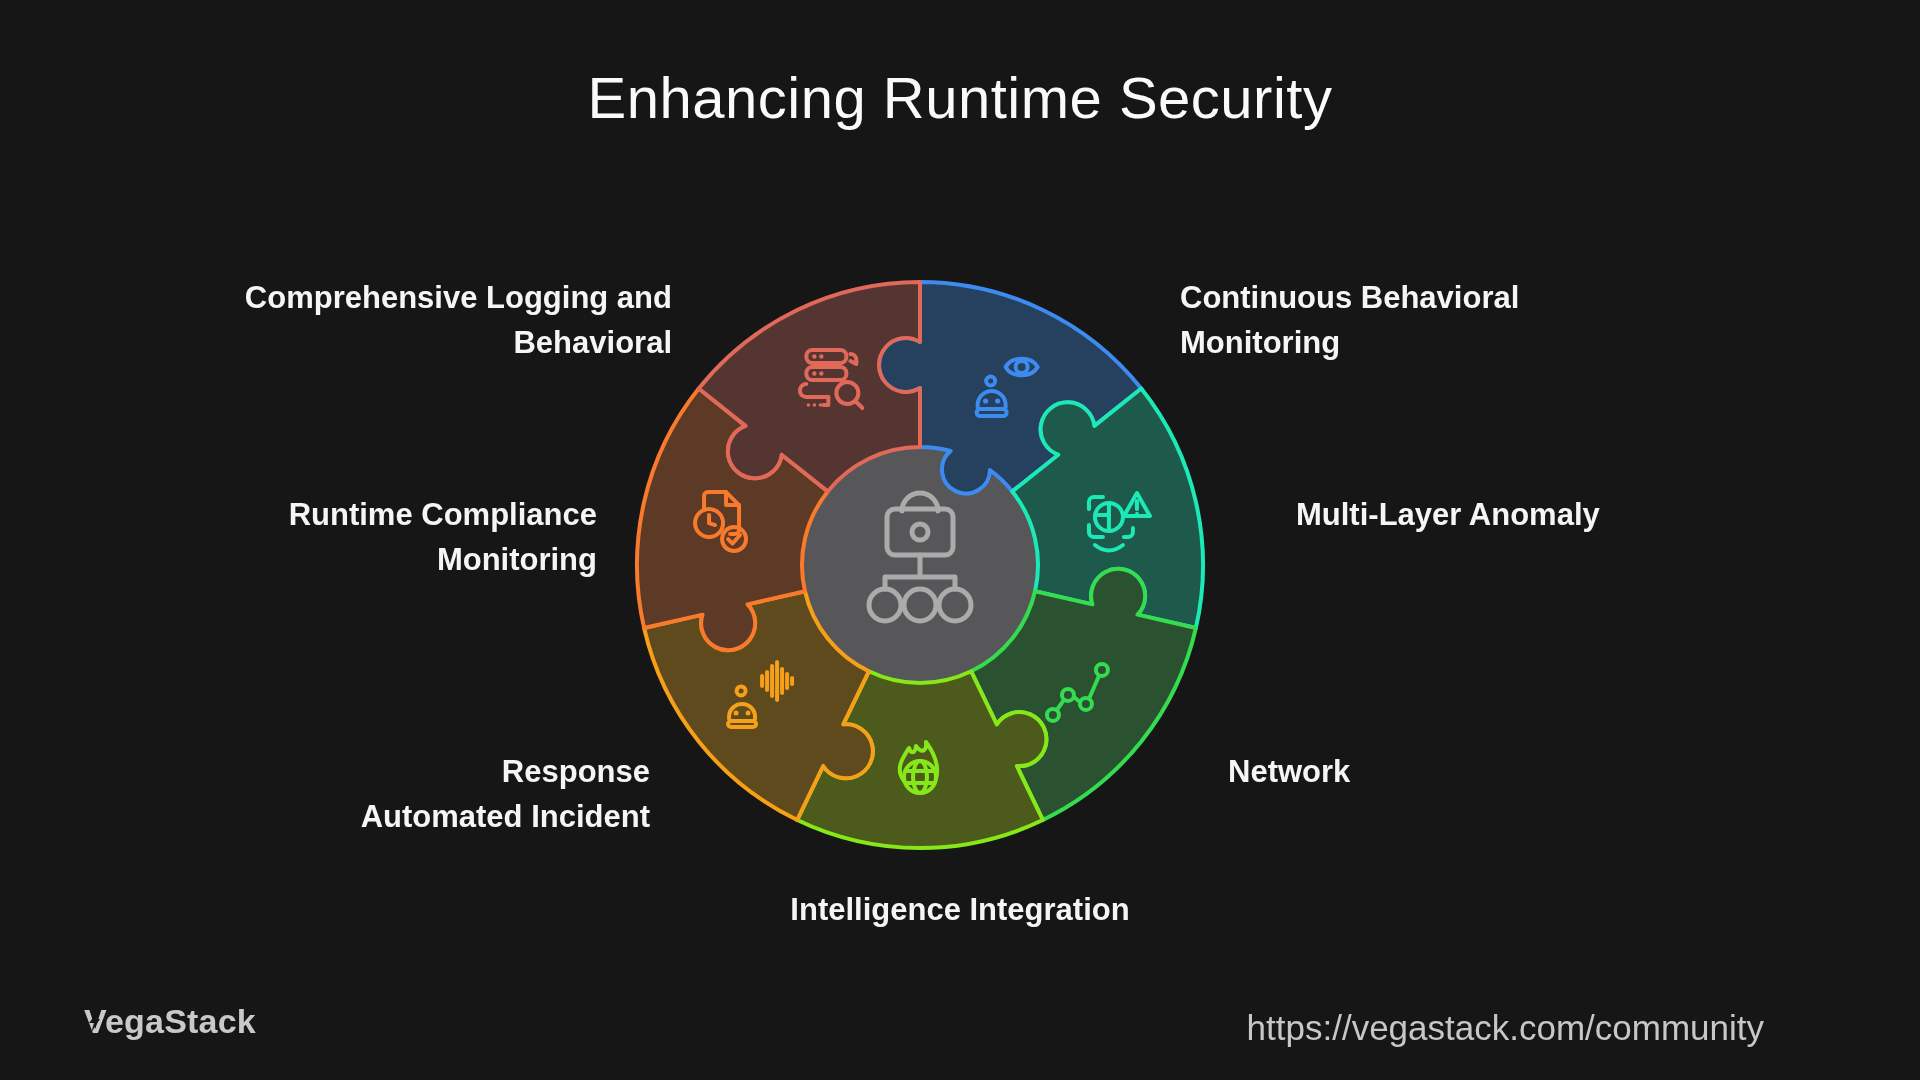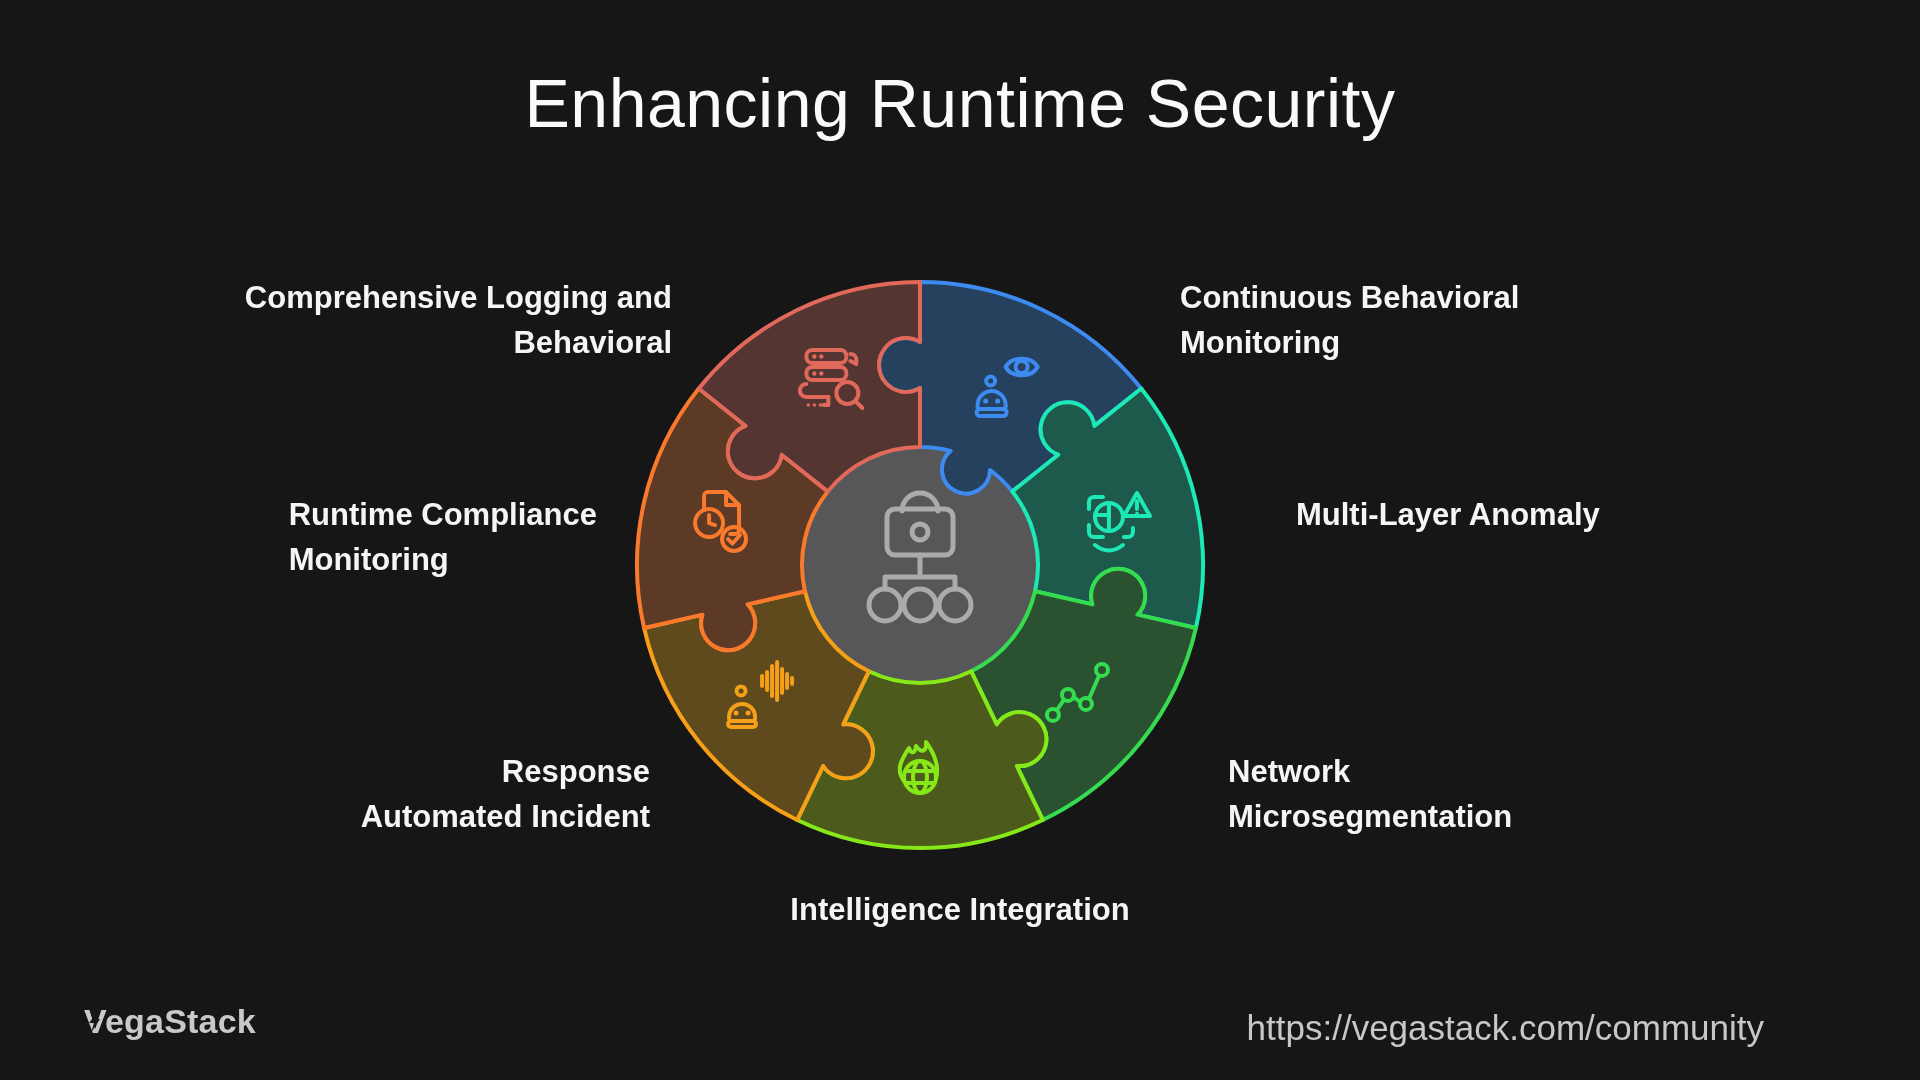--- a/index.html
+++ b/index.html
@@ -3,30 +3,30 @@
 <meta charset="utf-8">
 <style>
   html,body{margin:0;padding:0}
   body{
     width:1920px;height:1080px;position:relative;overflow:hidden;
     background:#161616;color:#F2F2F2;
     font-family:"Liberation Sans",sans-serif;
   }
   .title{
     position:absolute;top:64px;left:0;width:1920px;text-align:center;
-    font-size:68px;font-weight:500;letter-spacing:.5px;color:#FAFAFA;
+    font-size:58px;font-weight:500;letter-spacing:.5px;color:#FAFAFA;
   }
   .lbl{position:absolute;font-size:31px;font-weight:700;line-height:45px;color:#F5F5F5}
   .lbl span{display:block}
   .lbl-behavioral{left:1180px;top:275px;text-align:left}
   .lbl-anomaly{left:1296px;top:492px;text-align:left}
   .lbl-microseg{left:1228px;top:749px;text-align:left}
   .lbl-threat{left:0;right:0;top:887px;text-align:center}
   .lbl-incident{right:1270px;top:749px;text-align:right}
-  .lbl-compliance{right:1323px;top:492px;text-align:left}
+  .lbl-compliance{right:1323px;top:492px;text-align:right}
   .lbl-logging{right:1248px;top:275px;text-align:right}
   .wheel{position:absolute;left:620px;top:265px;width:600px;height:600px}
   .footer-brand{
     position:absolute;left:84px;top:1002px;font-size:34px;font-weight:700;
     color:#C9C9C9;letter-spacing:.2px;
   }
   .footer-brand .bolt{position:absolute;left:5px;top:9px}
   .footer-url{position:absolute;right:156px;top:1008px;font-size:35px;color:#C7C7CA}
 </style>
 </head>
@@ -48,21 +48,20 @@
 </div>
 <div class="lbl lbl-anomaly">
   <span>Multi-Layer Anomaly</span>
 </div>
 <div class="lbl lbl-incident">
   <span>Response</span>
   <span>Automated Incident</span>
 </div>
 <div class="lbl lbl-microseg">
   <span>Network</span>
-  <span>Microsegmentation</span>
 </div>
 <div class="lbl lbl-threat">
   <span>Intelligence Integration</span>
 </div>
 
 <svg class="wheel" viewBox="0 0 600 600">
   <defs>
     <g id="robot-eye-icon" fill="none" stroke-width="4" stroke-linecap="round" stroke-linejoin="round">
       <path d="M36,22 C42,11 62,11 68,22 C62,33 42,33 36,22 Z"></path>
       <circle cx="52" cy="22" r="6"></circle>

